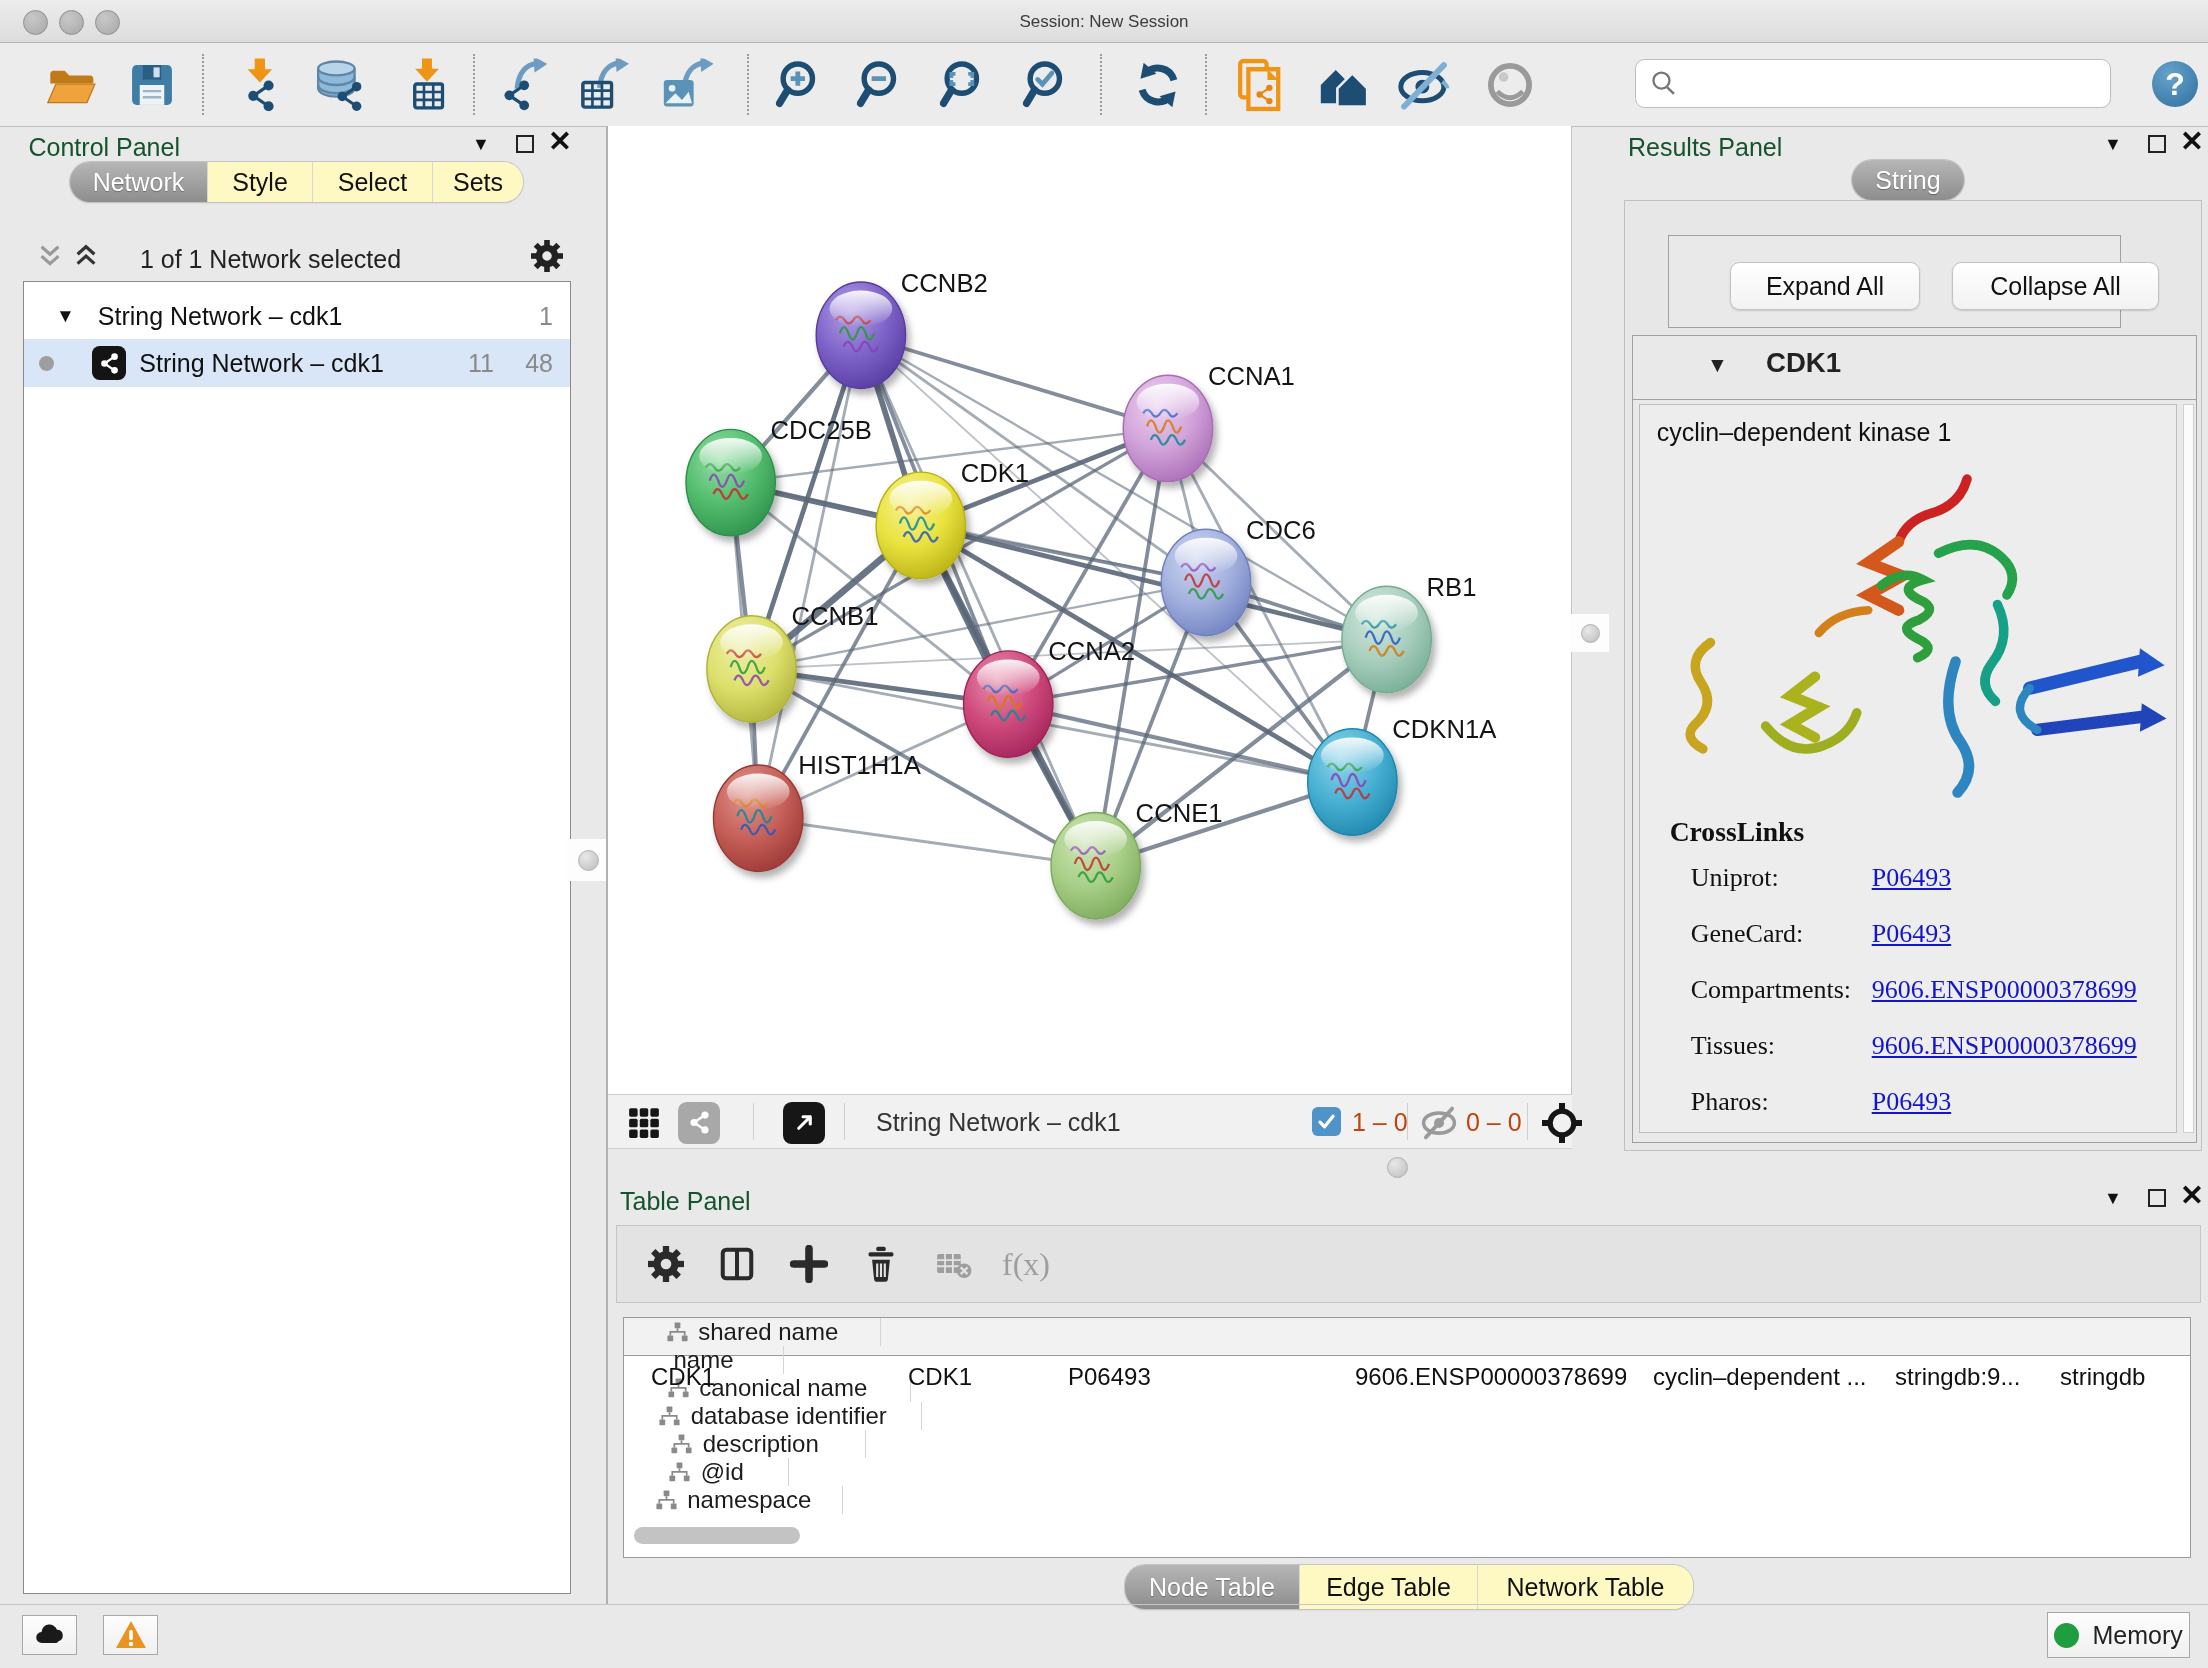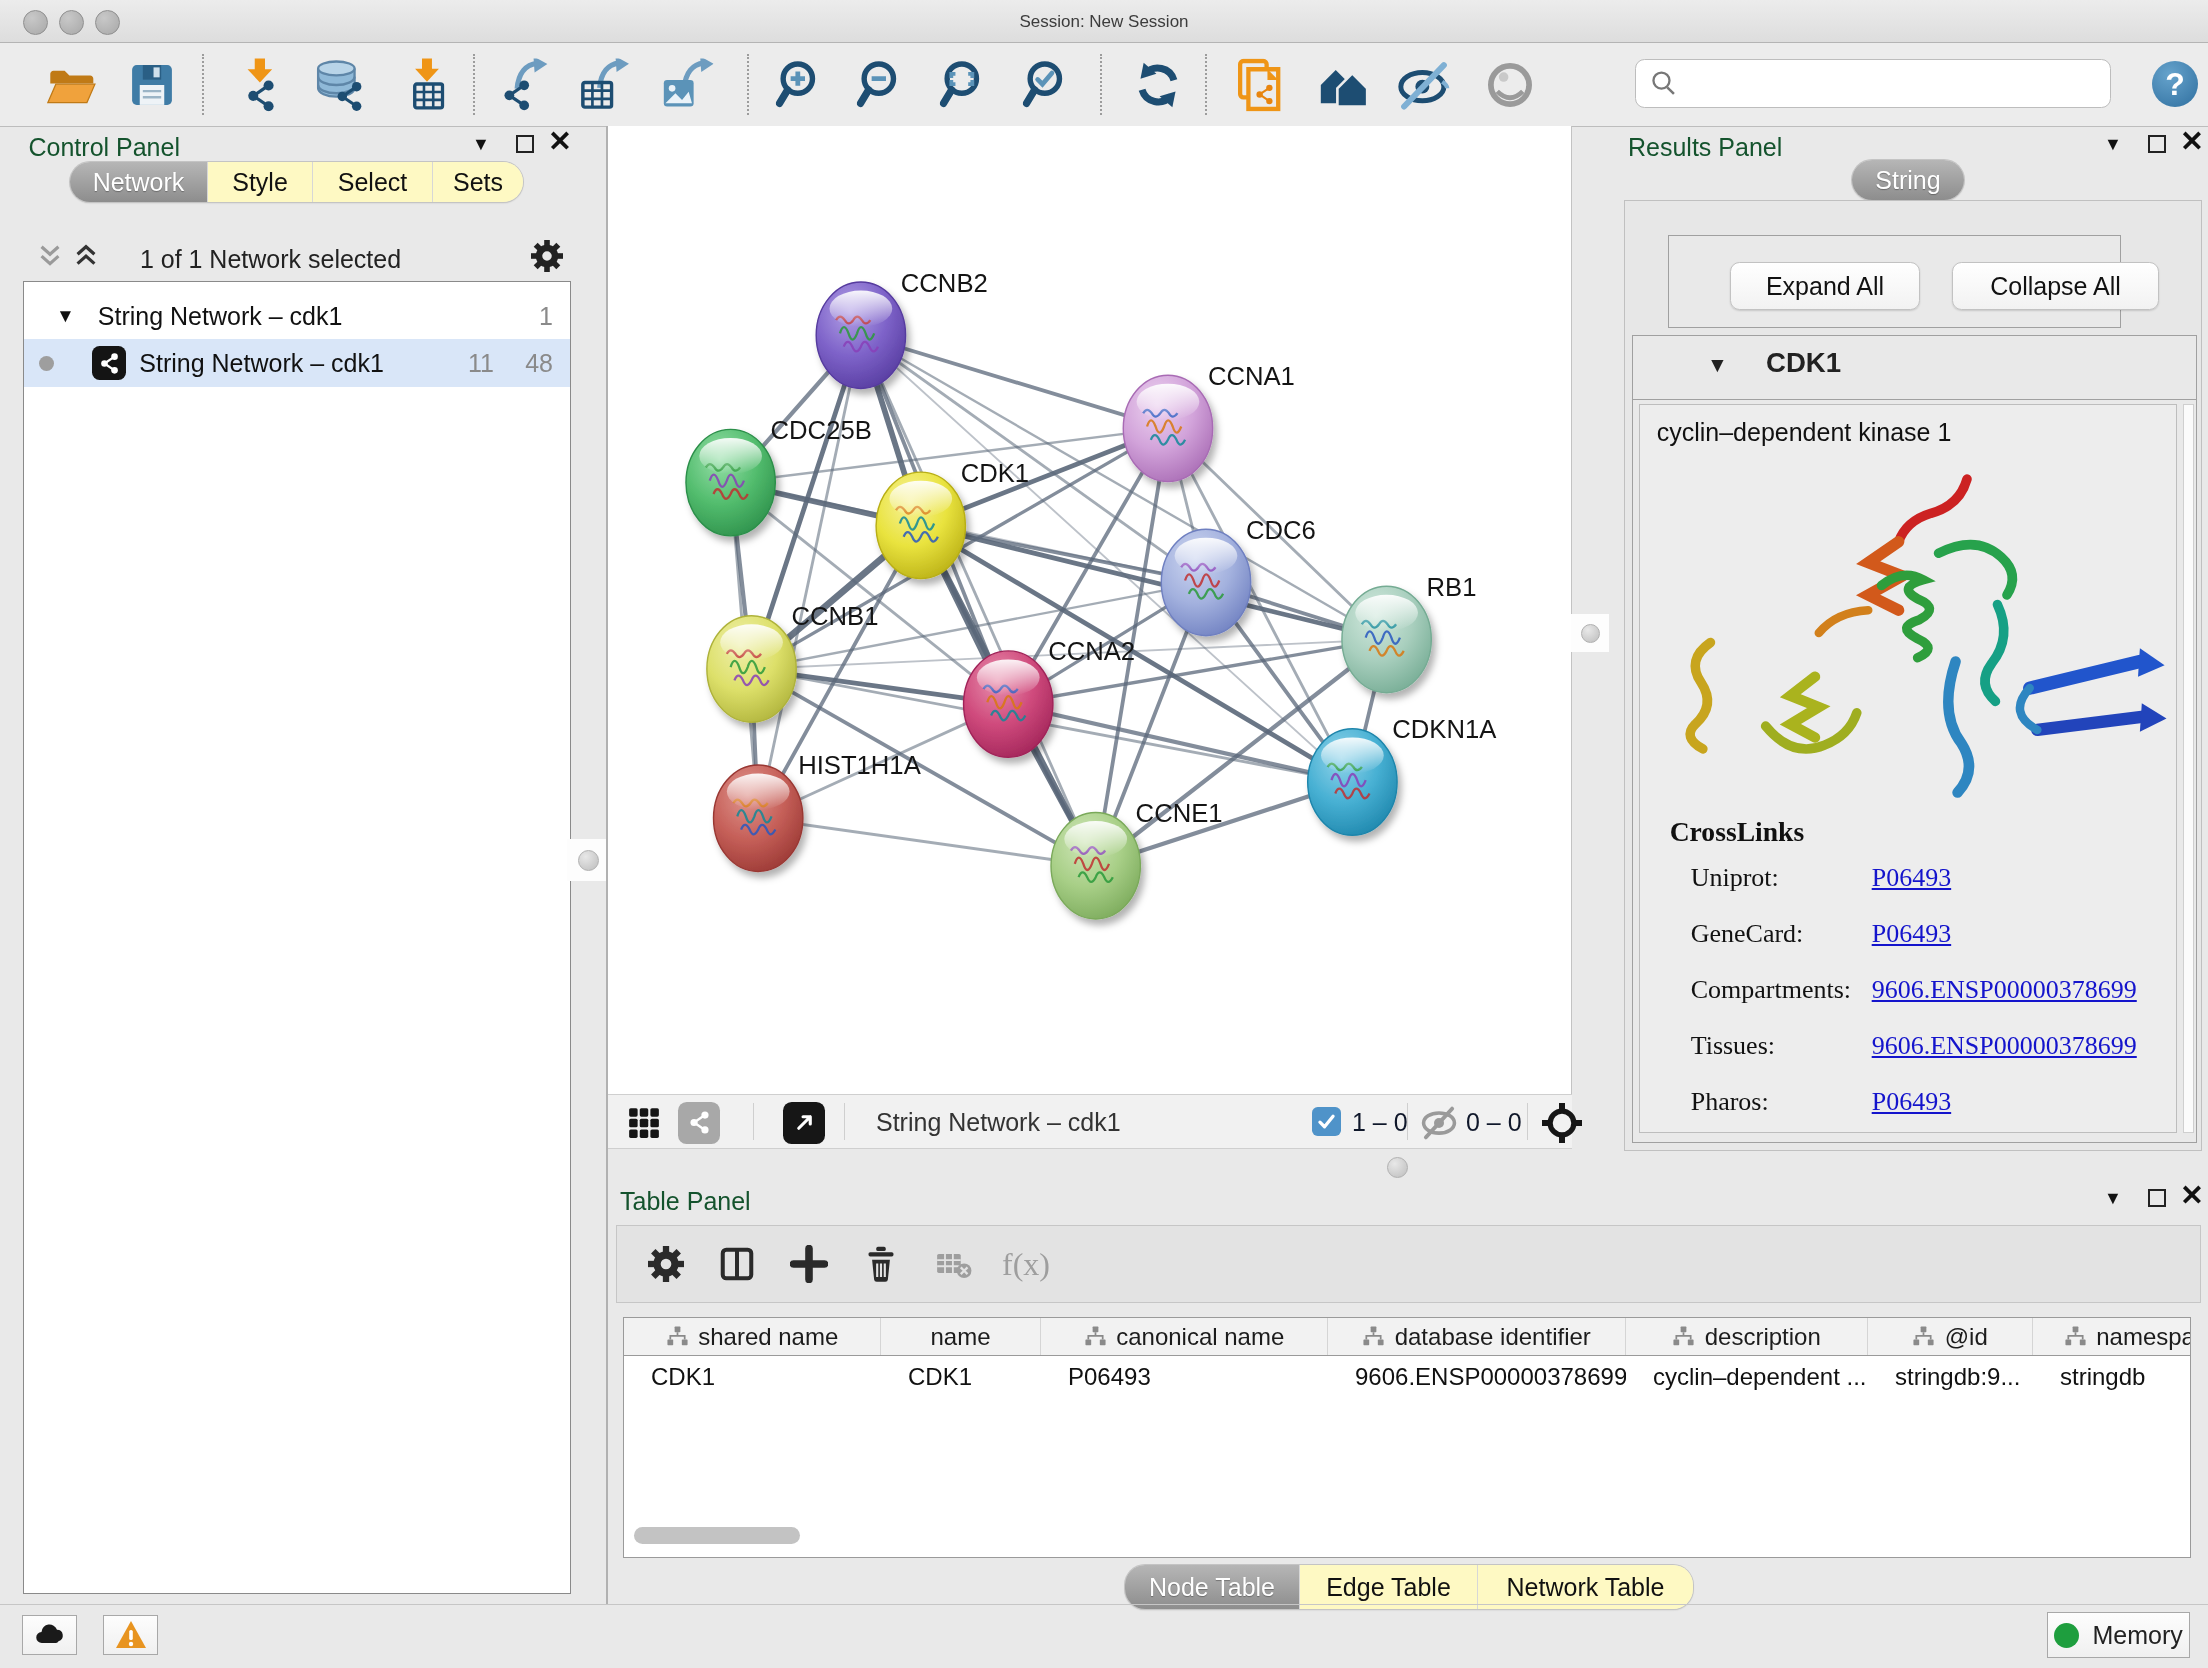--- a/index.html
+++ b/index.html
@@ -43,38 +43,38 @@
   .sharesq{width:34px;height:34px;border-radius:7.6px;background:#141414;display:flex;align-items:center;justify-content:center;}
   
   .netcanvas{position:absolute;left:608px;top:126px;width:964px;height:968px;background:#fff;
     border-right:1px solid #c3c3c3;box-sizing:border-box;}
   .nettb{position:absolute;left:608px;top:1094px;width:964px;height:55px;background:#f1f1f1;
     border-top:1px solid #cfcfcf;border-bottom:1px solid #cfcfcf;box-sizing:border-box;}
   .nettb .vsep{position:absolute;top:7.6px;bottom:7.6px;border-left:1px solid #cfcfcf;}
   .blacksq{width:42px;height:42px;border-radius:8.6px;background:#161616;display:flex;align-items:center;justify-content:center;}
   .graysq{width:42px;height:42px;border-radius:8.6px;background:#a8a8a8;display:flex;align-items:center;justify-content:center;}
   .cbox{width:28.5px;height:28.5px;border-radius:5.7px;background:#4f93c9;display:flex;align-items:center;justify-content:center;}
-  .badge{font-size:25px;color:#0f172a;}
+  .badge{font-size:25px;color:#c2410c;}
   .splitdot{width:19px;height:19px;border-radius:50%;background:radial-gradient(circle at 35% 30%,#e8e8e8,#bdbdbd);border:1px solid #b0b0b0;}
   .handlebox{background:#fdfdfd;display:flex;align-items:center;justify-content:center;}
   
   .rbox{position:absolute;border:1.9px solid #a0a0a0;box-sizing:border-box;background:#e9e9e9;}
   .btn{background:linear-gradient(#ffffff,#f2f2f2);border:1px solid #c2c2c2;border-radius:9.5px;
     font-size:25px;color:#111;display:flex;align-items:center;justify-content:center;box-shadow:0 1px 1.9px rgba(0,0,0,.15);}
   .serif{font-family:"Liberation Serif",serif;}
   .xrow{display:flex;font-size:26px;margin-bottom:26px;}
   .xlabel{width:181px;color:#111;}
   .xlink{color:#1414cc;text-decoration:underline;}
   
   .tptb{position:absolute;left:616px;top:1225px;width:1585px;height:78px;background:#e3e3e3;
     border:1px solid #c6c6c6;box-sizing:border-box;}
   .tpicon{position:absolute;top:50%;transform:translate(-50%,-50%);}
   .datatable{position:absolute;left:623px;top:1317px;width:1568px;height:241px;background:#fff;
     border:1.9px solid #9a9a9a;box-sizing:border-box;overflow:hidden;}
-  .thead{display:flex;height:38px;background:#f2f2f2;border-bottom:1.9px solid #9a9a9a;box-sizing:border-box;}
+  .thead{display:flex;height:38px;background:#f2f2f2;border-bottom:1.9px solid #9a9a9a;box-sizing:border-box;flex-direction:column;}
   .th{display:flex;align-items:center;justify-content:center;font-size:24px;color:#1c1c1c;
     border-right:1px solid #d5d5d5;box-sizing:border-box;gap:9.5px;flex:none;}
   .trow{display:flex;height:42px;align-items:center;}
   .td{font-size:24px;color:#111;padding-left:27px;box-sizing:border-box;flex:none;white-space:nowrap;overflow:hidden;}
   .hscroll{position:absolute;left:9.5px;bottom:13.3px;width:166px;height:17px;border-radius:8.6px;background:#c3c3c3;}
   
   .statbtn{position:absolute;background:linear-gradient(#fdfdfd,#f0f0f0);border:1.9px solid #a8a8a8;
     display:flex;align-items:center;justify-content:center;box-sizing:border-box;}
   .memdot{width:25px;height:25px;border-radius:50%;background:#1e9e3e;margin-right:13.3px;}
   text{font-family:"Liberation Sans",sans-serif;}

